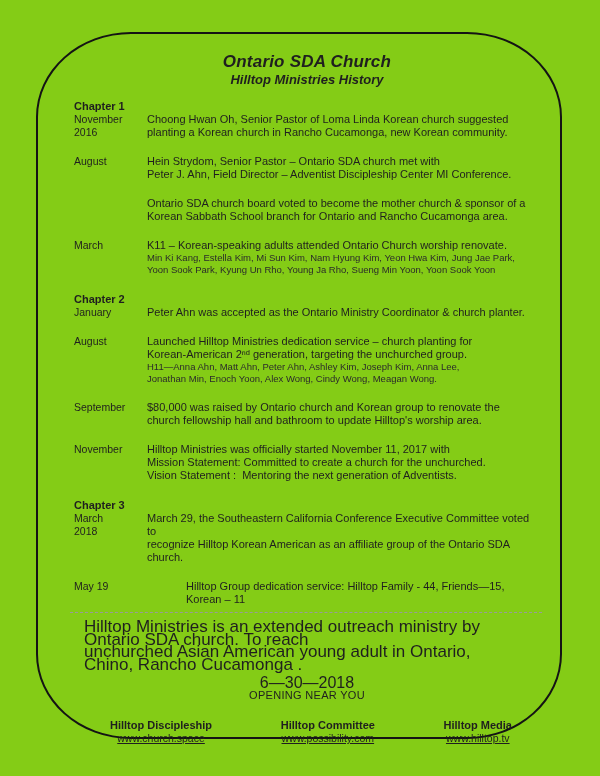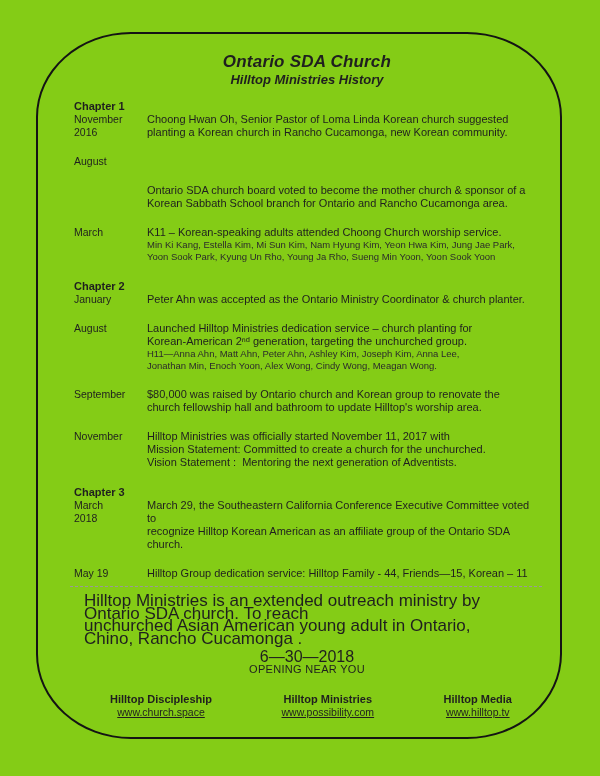--- a/index.html
+++ b/index.html
@@ -104,32 +104,36 @@
       <div class="row">
         <div class="date">November
 2016</div>
         <div class="desc">
             <div class="text">Choong Hwan Oh, Senior Pastor of Loma Linda Korean church suggested
 planting a Korean church in Rancho Cucamonga, new Korean community.</div>
           </div>
       </div>
       <div class="row">
         <div class="date">August</div>
+        <div class="desc">
+            <div class="text">Hein Strydom, Senior Pastor – Ontario SDA church met with
+Peter J. Ahn, Field Director – Adventist Discipleship Center MI Conference.</div>
+          </div>
       </div>
       <div class="row">
         <div class="date"></div>
         <div class="desc">
             <div class="text">Ontario SDA church board voted to become the mother church &amp; sponsor of a
 Korean Sabbath School branch for Ontario and Rancho Cucamonga area.</div>
           </div>
       </div>
       <div class="row">
         <div class="date">March</div>
         <div class="desc">
-          <div class="text">K11 – Korean-speaking adults attended Choong Church worship service.</div>
+          <div class="text">K11 – Korean-speaking adults attended Ontario Church worship renovate.</div>
           <div class="small">Min Ki Kang, Estella Kim, Mi Sun Kim, Nam Hyung Kim, Yeon Hwa Kim, Jung Jae Park,
 Yoon Sook Park, Kyung Un Rho, Young Ja Rho, Sueng Min Yoon, Yoon Sook Yoon</div>
         </div>
       </div>
     </div>
 
     <div class="section">
       <div class="section-heading">Chapter 2</div>
       <div class="row">
         <div class="date">January</div>
@@ -166,21 +170,21 @@
     <div class="section" style="margin-bottom:4px;">
       <div class="section-heading">Chapter 3</div>
       <div class="row">
         <div class="date">March
 2018</div>
         <div class="desc">
             <div class="text">March 29, the Southeastern California Conference Executive Committee voted to
 recognize Hilltop Korean American as an affiliate group of the Ontario SDA church.</div>
           </div>
       </div>
-      <div class="row" style="margin-bottom:6px;">
+      <div class="row" style="margin-bottom:6px;gap:39px;">
         <div class="date">May 19</div>
         <div class="desc">
             <div class="text">Hilltop Group dedication service: Hilltop Family - 44, Friends—15, Korean – 11</div>
           </div>
       </div>
     </div>
 
     <hr class="divider">
 
     <div class="note">Hilltop Ministries is an extended outreach ministry by Ontario SDA church. To reach
@@ -190,21 +194,21 @@
       <div class="open-date">6—30—2018</div>
       <div class="open-text">OPENING NEAR YOU</div>
     </div>
 
     <div class="footer">
       <div class="footer-col">
         <div class="footer-name">Hilltop Discipleship</div>
         <div class="footer-url">www.church.space</div>
       </div>
       <div class="footer-col">
-        <div class="footer-name">Hilltop Ministries</div>
+        <div class="footer-name">Hilltop Committee</div>
         <div class="footer-url">www.possibility.com</div>
       </div>
       <div class="footer-col">
         <div class="footer-name">Hilltop Media</div>
         <div class="footer-url">www.hilltop.tv</div>
       </div>
     </div>
 
   </div>
 </div>

